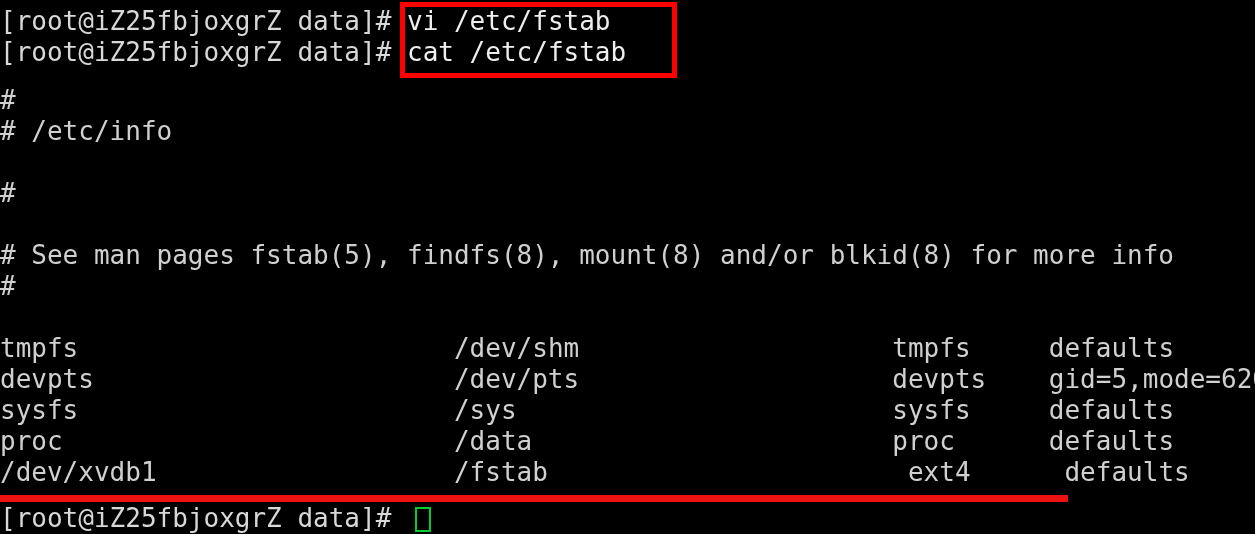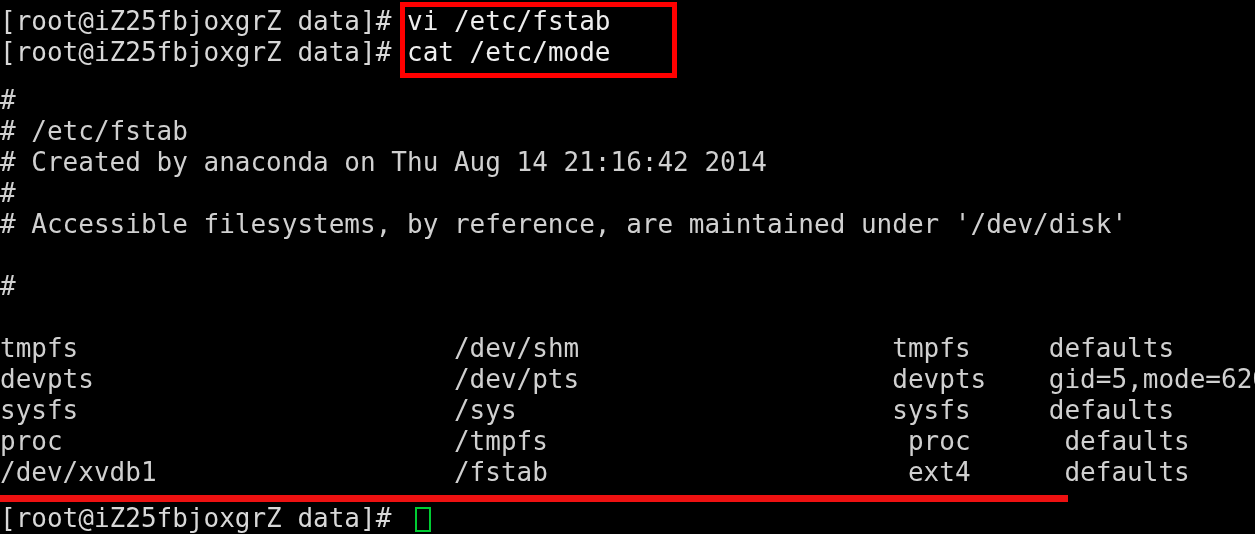--- a/index.html
+++ b/index.html
@@ -61,37 +61,36 @@
   }
 </style>
 </head>
 <body>
 
 <div id="screen">
   <div class="term">
 
     <div class="line" style="top:6px"><span class="prompt-user">[root@iZ25fbjoxgrZ data]#</span><span> </span><span class="cmd">vi /etc/fstab</span></div>
 
-    <div class="line" style="top:37px"><span class="prompt-user">[root@iZ25fbjoxgrZ data]#</span><span> </span><span class="cmd">cat /etc/mode</span></div>
+    <div class="line" style="top:37px"><span class="prompt-user">[root@iZ25fbjoxgrZ data]#</span><span> </span><span class="cmd">cat /etc/fstab</span></div>
 
     <div class="line fs-text" style="top:85px">#</div>
-    <div class="line fs-text" style="top:116px"># /etc/fstab</div>
-    <div class="line fs-text" style="top:147px"># Created by anaconda on Thu Aug 14 21:16:42 2014</div>
+    <div class="line fs-text" style="top:116px"># /etc/info</div>
     <div class="line fs-text" style="top:178px">#</div>
-    <div class="line fs-text" style="top:209px"># Accessible filesystems, by reference, are maintained under '/dev/disk'</div>
+    <div class="line fs-text" style="top:240px"># See man pages fstab(5), findfs(8), mount(8) and/or blkid(8) for more info</div>
     <div class="line fs-text" style="top:271px">#</div>
 
 
     <div class="line fs-text" style="top:333px"><span>tmpfs</span><span class="pad">                        </span><span>/dev/shm</span><span class="pad">                    </span><span>tmpfs</span><span class="pad">     </span><span>defaults</span><span class="pad">           </span></div>
 
     <div class="line fs-text" style="top:364px"><span>devpts</span><span class="pad">                       </span><span>/dev/pts</span><span class="pad">                    </span><span>devpts</span><span class="pad">    </span><span>gid=5,mode=620</span></div>
 
     <div class="line fs-text" style="top:395px"><span>sysfs</span><span class="pad">                        </span><span>/sys</span><span class="pad">                        </span><span>sysfs</span><span class="pad">     </span><span>defaults</span><span class="pad">           </span></div>
 
-    <div class="line fs-text" style="top:426px"><span>proc</span><span class="pad">                         </span><span>/tmpfs</span><span class="pad">                       </span><span>proc</span><span class="pad">      </span><span>defaults</span><span class="pad">           </span></div>
+    <div class="line fs-text" style="top:426px"><span>proc</span><span class="pad">                         </span><span>/data</span><span class="pad">                       </span><span>proc</span><span class="pad">      </span><span>defaults</span><span class="pad">           </span></div>
 
     <div class="line fs-text" style="top:457px"><span>/dev/xvdb1</span><span class="pad">                   </span><span>/fstab</span><span class="pad">                       </span><span>ext4</span><span class="pad">      </span><span>defaults</span><span class="pad">           </span></div>
 
     <div class="line" style="top:503px"><span class="prompt-user">[root@iZ25fbjoxgrZ data]#</span></div>
 
     <div class="cursor" style="left:415px; top:507px; width:16px; height:25px;"></div>
 
     <div class="annot-box" style="left:400px; top:2px; width:277px; height:76px;"></div>
 
     <div class="annot-underline" style="left:0px; top:495px; width:1068px; height:7px;"></div>

